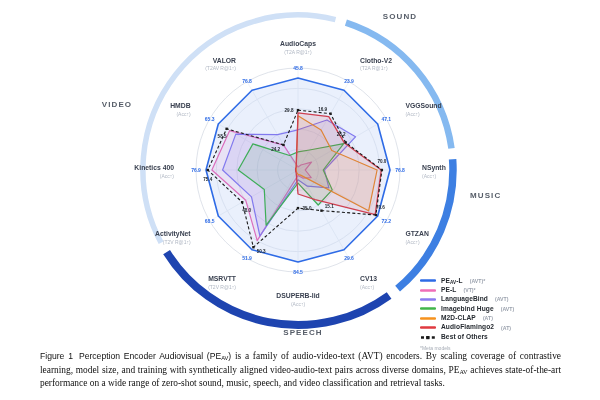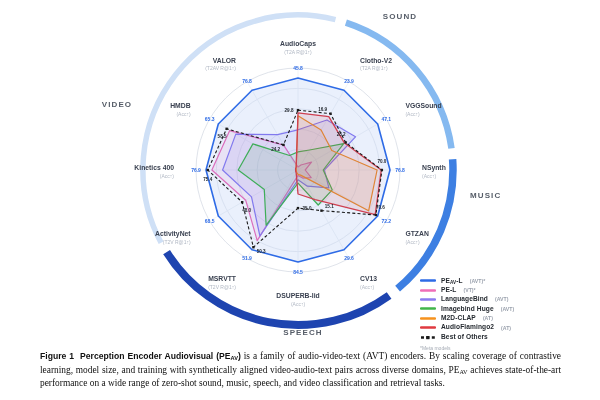--- a/index.html
+++ b/index.html
@@ -16,21 +16,21 @@
   .lname{font-size:6.6px;font-weight:700;color:#24292f;white-space:nowrap;letter-spacing:.1px}
   .lname sub{font-size:4.6px;vertical-align:-0.3em}
   .lsuffix{font-size:5.2px;color:#9aa1ad;font-weight:600;margin-left:2px;white-space:nowrap}
   .lfoot{font-size:5px;color:#a5abb5;margin-top:3px}
 
   .caption{
     position:absolute;left:40px;top:351px;width:521px;
     font-family:"Liberation Serif","DejaVu Serif",serif;
     font-size:9.4px;line-height:11.6px;color:#101010;text-align:justify;
   }
-  .cap-bold{font-family:"Liberation Sans","DejaVu Sans",sans-serif;font-weight:700;font-size:8.6px}
+  .cap-bold{font-family:"Liberation Sans","DejaVu Sans",sans-serif;font-weight:400;font-size:8.6px}
   .fig-label{margin-right:6px}
   .caption sub{vertical-align:-0.22em;font-size:66%}
 </style>
 </head>
 <body>
 
 
 
 <svg id="radar" width="600" height="348" viewBox="0 0 600 348">
     <path d="M 345.9 22.6 A 155 155 0 0 1 451.5 148.4" fill="none" stroke="#85b9f0" stroke-width="6.5"></path>

